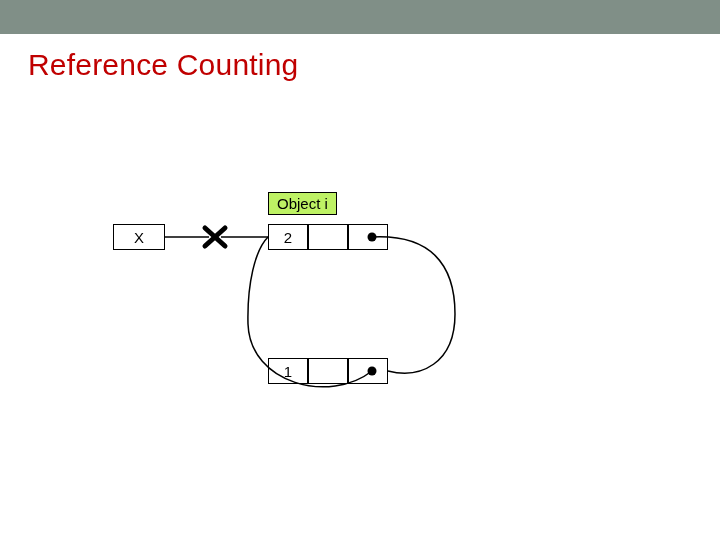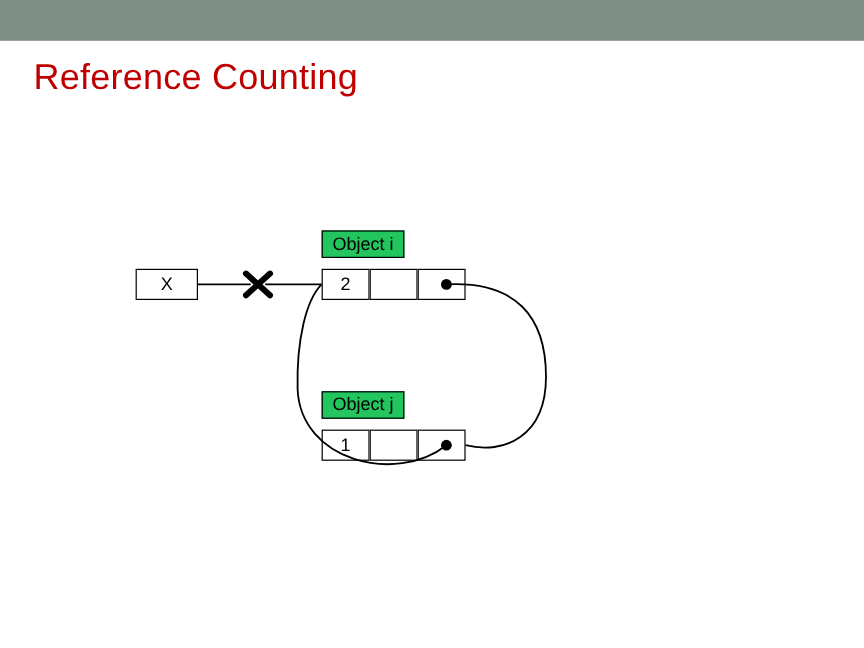--- a/index.html
+++ b/index.html
@@ -6,21 +6,21 @@
   html, body { width: 720px; height: 540px; background: #ffffff; font-family: Arial, Helvetica, sans-serif; }
   .top-strip { width: 100%; height: 34px; background: #808f87; }
   .slide { position: relative; width: 609px; height: 506px; }
   .title { position: absolute; left: 28px; top: 14px; font-size: 30px; color: #c00000; font-weight: 400; letter-spacing: 0.2px; }
   .bullet-row { position: absolute; left: 34px; top: 90px; display: flex; align-items: center; }
   .bullet-dot { width: 5px; height: 5px; border-radius: 50%; background: #444; margin-right: 10px; }
   .bullet-text { font-size: 16px; color: #111; font-weight: 600; }
   
   .diagram { position: absolute; left: 0; top: 0; width: 720px; height: 506px; }
   .box { position: absolute; border: 1.5px solid #000; background: #fff; display: flex; align-items: center; justify-content: center; font-size: 15px; }
-  .obj-label { position: absolute; background: #22c55e; border: 1.5px solid #000; padding: 2px 8px; font-size: 15px; }
+  .obj-label { position: absolute; background: #bef264; border: 1.5px solid #000; padding: 2px 8px; font-size: 15px; }
   svg.overlay { position: absolute; left: 0; top: 0; width: 720px; height: 506px; pointer-events: none; }
 </style>
 </head>
 <body>
 
 <div class="top-strip"></div>
 
 <div class="slide">
 
   <div class="title">Reference Counting</div>
@@ -35,23 +35,20 @@
     <div class="obj-label" style="left:268px; top:158px;">
       <span>Object i</span>
     </div>
 
     <div class="box" style="left:268px; top:190px; width:40px; height:26px;">
       <span>2</span>
     </div>
     <div class="box" style="left:308px; top:190px; width:40px; height:26px;"></div>
     <div class="box" style="left:348px; top:190px; width:40px; height:26px;"></div>
 
-    <div class="obj-label" style="left:268px; top:292px;">
-      <span>Object j</span>
-    </div>
 
     <div class="box" style="left:268px; top:324px; width:40px; height:26px;">
       <span>1</span>
     </div>
     <div class="box" style="left:308px; top:324px; width:40px; height:26px;"></div>
     <div class="box" style="left:348px; top:324px; width:40px; height:26px;"></div>
 
     <svg class="overlay" viewBox="0 0 720 506">
 
       <line x1="165" y1="203" x2="209" y2="203" stroke="#000" stroke-width="1.5"></line>

